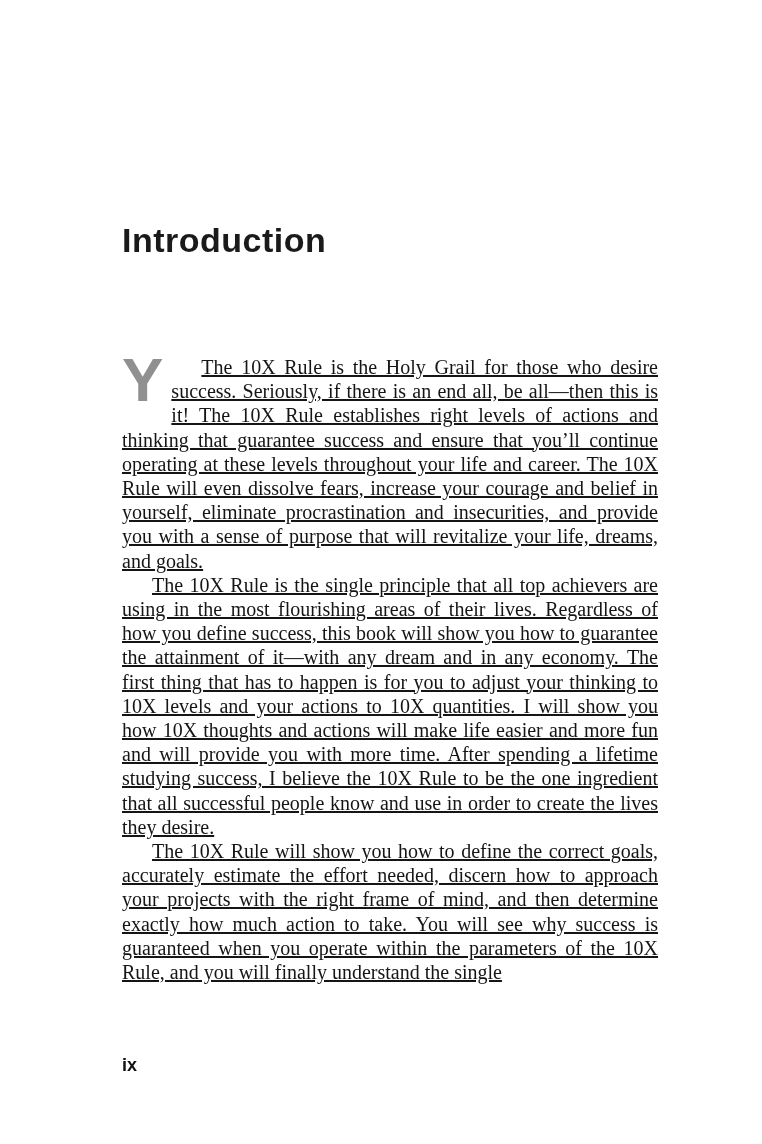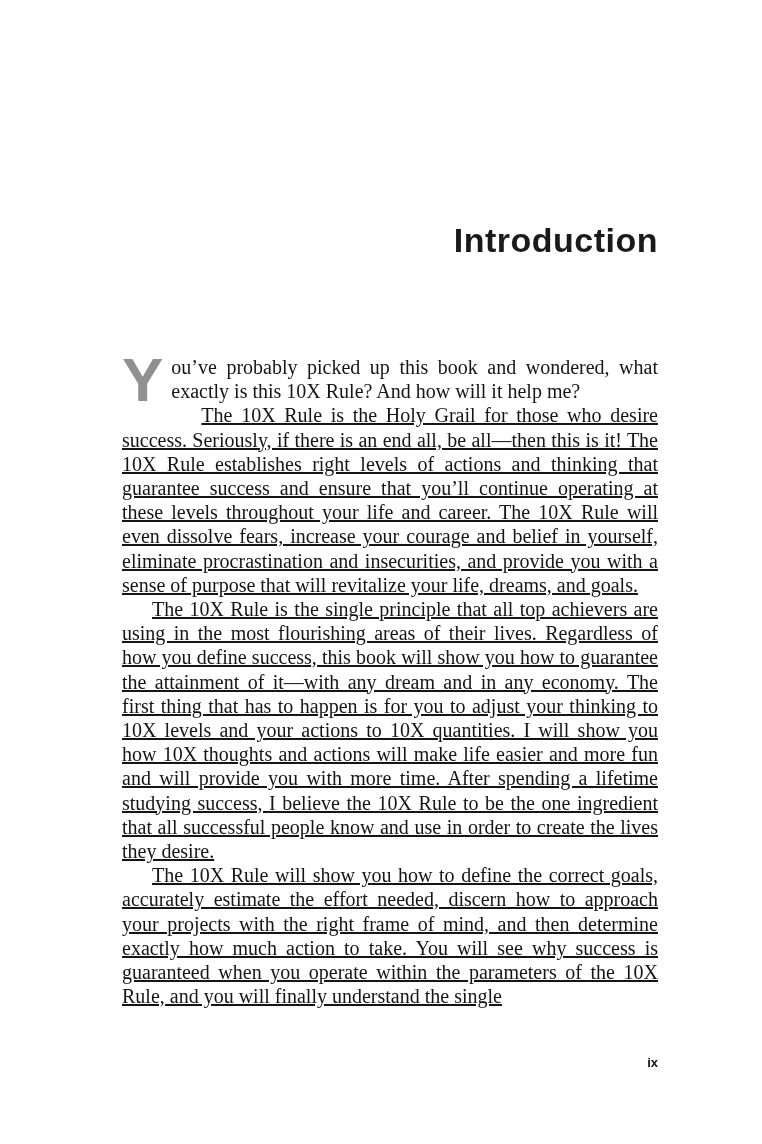--- a/index.html
+++ b/index.html
@@ -13,21 +13,21 @@
     height: 1144px;
     background: #ffffff;
     overflow: hidden;
     font-family: "Liberation Serif", serif;
   }
   .chapter-title {
     position: absolute;
     top: 199px;
     left: 122px;
     width: 536px;
-    text-align: right;
+    text-align: left;
     font-family: "Liberation Sans", sans-serif;
     font-weight: 700;
     font-size: 34px;
     line-height: 1.1;
     color: #1a1a1a;
     letter-spacing: 0.5px;
   }
   .body-text {
     position: absolute;
     top: 355px;
@@ -58,37 +58,37 @@
     line-height: 48px;
     height: 48px;
     margin-right: 8px;
     margin-top: 1px;
   }
   .page-number {
     position: absolute;
     top: 1055px;
     left: 122px;
     width: 536px;
-    text-align: right;
+    text-align: left;
     font-family: "Liberation Sans", sans-serif;
     font-weight: 700;
-    font-size: 13px;
+    font-size: 18px;
     color: #111111;
   }
 </style>
 </head>
 <body>
 
 <div class="page">
 
   <h1 class="chapter-title">Introduction</h1>
 
   <div class="body-text">
     <p class="para opening">
-      <span class="dropcap">Y</span><span>ou’ve probably picked up this book and wondered, what exactly is this 10X Rule? And how will it help me?</span>
+      <span class="dropcap">Y</span>
     </p>
     <p class="para indent">The 10X Rule is the Holy Grail for those who desire success. Seriously, if there is an end all, be all—then this is it! The 10X Rule establishes right levels of actions and thinking that guarantee success and ensure that you’ll continue operating at these levels throughout your life and career. The 10X Rule will even dissolve fears, increase your courage and belief in yourself, eliminate procrastination and insecurities, and provide you with a sense of purpose that will revitalize your life, dreams, and goals.</p>
     <p class="para indent">The 10X Rule is the single principle that all top achievers are using in the most flourishing areas of their lives. Regardless of how you define success, this book will show you how to guarantee the attainment of it—with any dream and in any economy. The first thing that has to happen is for you to adjust your thinking to 10X levels and your actions to 10X quantities. I will show you how 10X thoughts and actions will make life easier and more fun and will provide you with more time. After spending a lifetime studying success, I believe the 10X Rule to be the one ingredient that all successful people know and use in order to create the lives they desire.</p>
     <p class="para indent">The 10X Rule will show you how to define the correct goals, accurately estimate the effort needed, discern how to approach your projects with the right frame of mind, and then determine exactly how much action to take. You will see why success is guaranteed when you operate within the parameters of the 10X Rule, and you will finally understand the single</p>
   </div>
 
   <div class="page-number">ix</div>
 
 </div>
 

